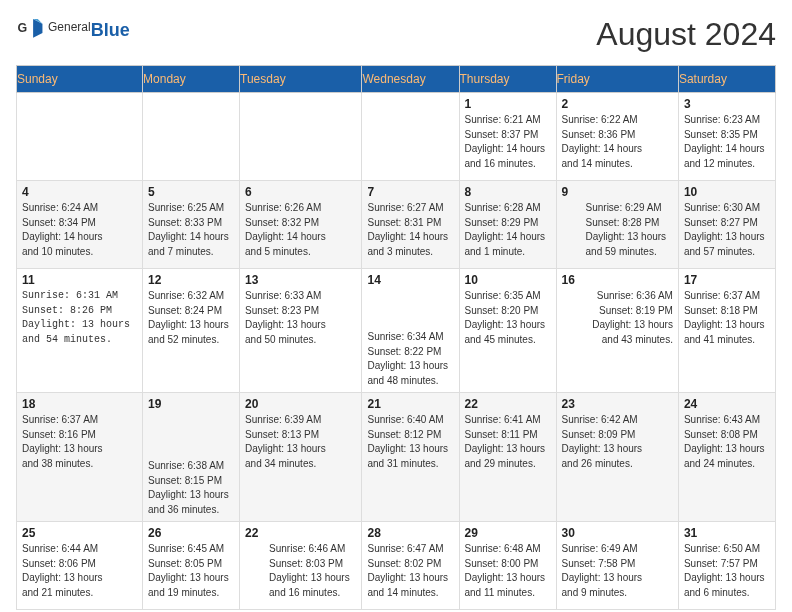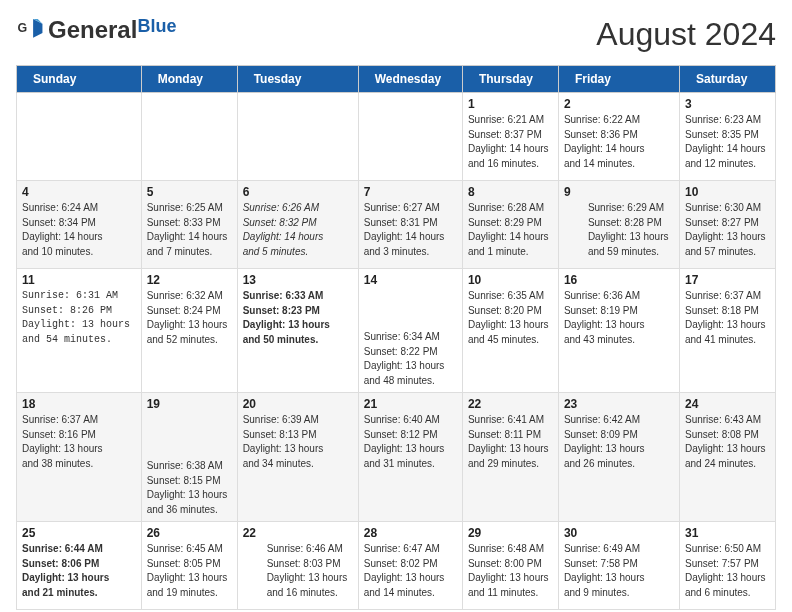--- a/index.html
+++ b/index.html
@@ -15,22 +15,22 @@
       justify-content: space-between;
       align-items: flex-start;
       margin-bottom: 12px;
     }
     .logo {
       display: flex;
       align-items: center;
       gap: 4px;
     }
     .logo-text-general {
-      font-size: 24px;
-      font-weight: bold;
+      font-size: 12px;
+      font-weight: normal;
       color: #333;
     }
     .logo-text-blue {
       font-size: 18px;
       font-weight: bold;
       color: #1a5fa8;
     }
     .logo-icon {
       width: 28px;
       height: 28px;
@@ -47,25 +47,25 @@
       font-size: 15px;
       color: #555;
     }
     table {
       width: 100%;
       border-collapse: collapse;
       font-size: 11px;
     }
     thead tr th {
       background-color: #1a5fa8;
-      color: #ffffff;
-      padding: 6px 16px;
+      color: #fdba74;
+      padding: 6px 0;
       text-align: left;
       font-size: 12px;
-      font-weight: bold;
+      font-weight: normal;
       border: 1px solid #ccc;
     }
     tbody tr td {
       border: 1px solid #ddd;
       vertical-align: top;
       padding: 4px 5px;
       height: 88px;
       background: #fff;
     }
     tbody tr:nth-child(even) td {
@@ -158,21 +158,21 @@
         </td>
         <td>
           <div class="day-number">5</div>
           <div class="day-info" style="white-space: pre-line;">Sunrise: 6:25 AM
 Sunset: 8:33 PM
 Daylight: 14 hours
 and 7 minutes.</div>
         </td>
         <td>
           <div class="day-number">6</div>
-          <div class="day-info" style="white-space: pre-line; font-style: italic;">Sunrise: 6:26 AM
+          <div class="day-info" style="white-space: pre-line;">Sunrise: 6:26 AM
 Sunset: 8:32 PM
 Daylight: 14 hours
 and 5 minutes.</div>
         </td>
         <td>
           <div class="day-number">7</div>
           <div class="day-info" style="white-space: pre-line;">Sunrise: 6:27 AM
 Sunset: 8:31 PM
 Daylight: 14 hours
 and 3 minutes.</div>
@@ -209,42 +209,42 @@
         </td>
         <td>
           <div class="day-number">12</div>
           <div class="day-info" style="white-space: pre-line;">Sunrise: 6:32 AM
 Sunset: 8:24 PM
 Daylight: 13 hours
 and 52 minutes.</div>
         </td>
         <td>
           <div class="day-number">13</div>
-          <div class="day-info" style="white-space: pre-line; font-weight: bold;">Sunrise: 6:33 AM
+          <div class="day-info" style="white-space: pre-line;">Sunrise: 6:33 AM
 Sunset: 8:23 PM
 Daylight: 13 hours
 and 50 minutes.</div>
         </td>
         <td>
           <div class="day-number">14</div>
           <div class="day-info" style="white-space: pre-line; margin-top: 43px;">Sunrise: 6:34 AM
 Sunset: 8:22 PM
 Daylight: 13 hours
 and 48 minutes.</div>
         </td>
         <td>
           <div class="day-number">10</div>
           <div class="day-info" style="white-space: pre-line;">Sunrise: 6:35 AM
 Sunset: 8:20 PM
 Daylight: 13 hours
 and 45 minutes.</div>
         </td>
         <td>
           <div class="day-number">16</div>
-          <div class="day-info" style="white-space: pre-line;">Sunrise: 6:36 AM
+          <div class="day-info" style="white-space: pre-line; text-align: right;">Sunrise: 6:36 AM
 Sunset: 8:19 PM
 Daylight: 13 hours
 and 43 minutes.</div>
         </td>
         <td>
           <div class="day-number">17</div>
           <div class="day-info" style="white-space: pre-line;">Sunrise: 6:37 AM
 Sunset: 8:18 PM
 Daylight: 13 hours
 and 41 minutes.</div>
@@ -297,21 +297,21 @@
           <div class="day-number">24</div>
           <div class="day-info" style="white-space: pre-line;">Sunrise: 6:43 AM
 Sunset: 8:08 PM
 Daylight: 13 hours
 and 24 minutes.</div>
         </td>
       </tr>
       <tr>
         <td>
           <div class="day-number">25</div>
-          <div class="day-info" style="white-space: pre-line; font-weight: bold;">Sunrise: 6:44 AM
+          <div class="day-info" style="white-space: pre-line;">Sunrise: 6:44 AM
 Sunset: 8:06 PM
 Daylight: 13 hours
 and 21 minutes.</div>
         </td>
         <td>
           <div class="day-number">26</div>
           <div class="day-info" style="white-space: pre-line;">Sunrise: 6:45 AM
 Sunset: 8:05 PM
 Daylight: 13 hours
 and 19 minutes.</div>

